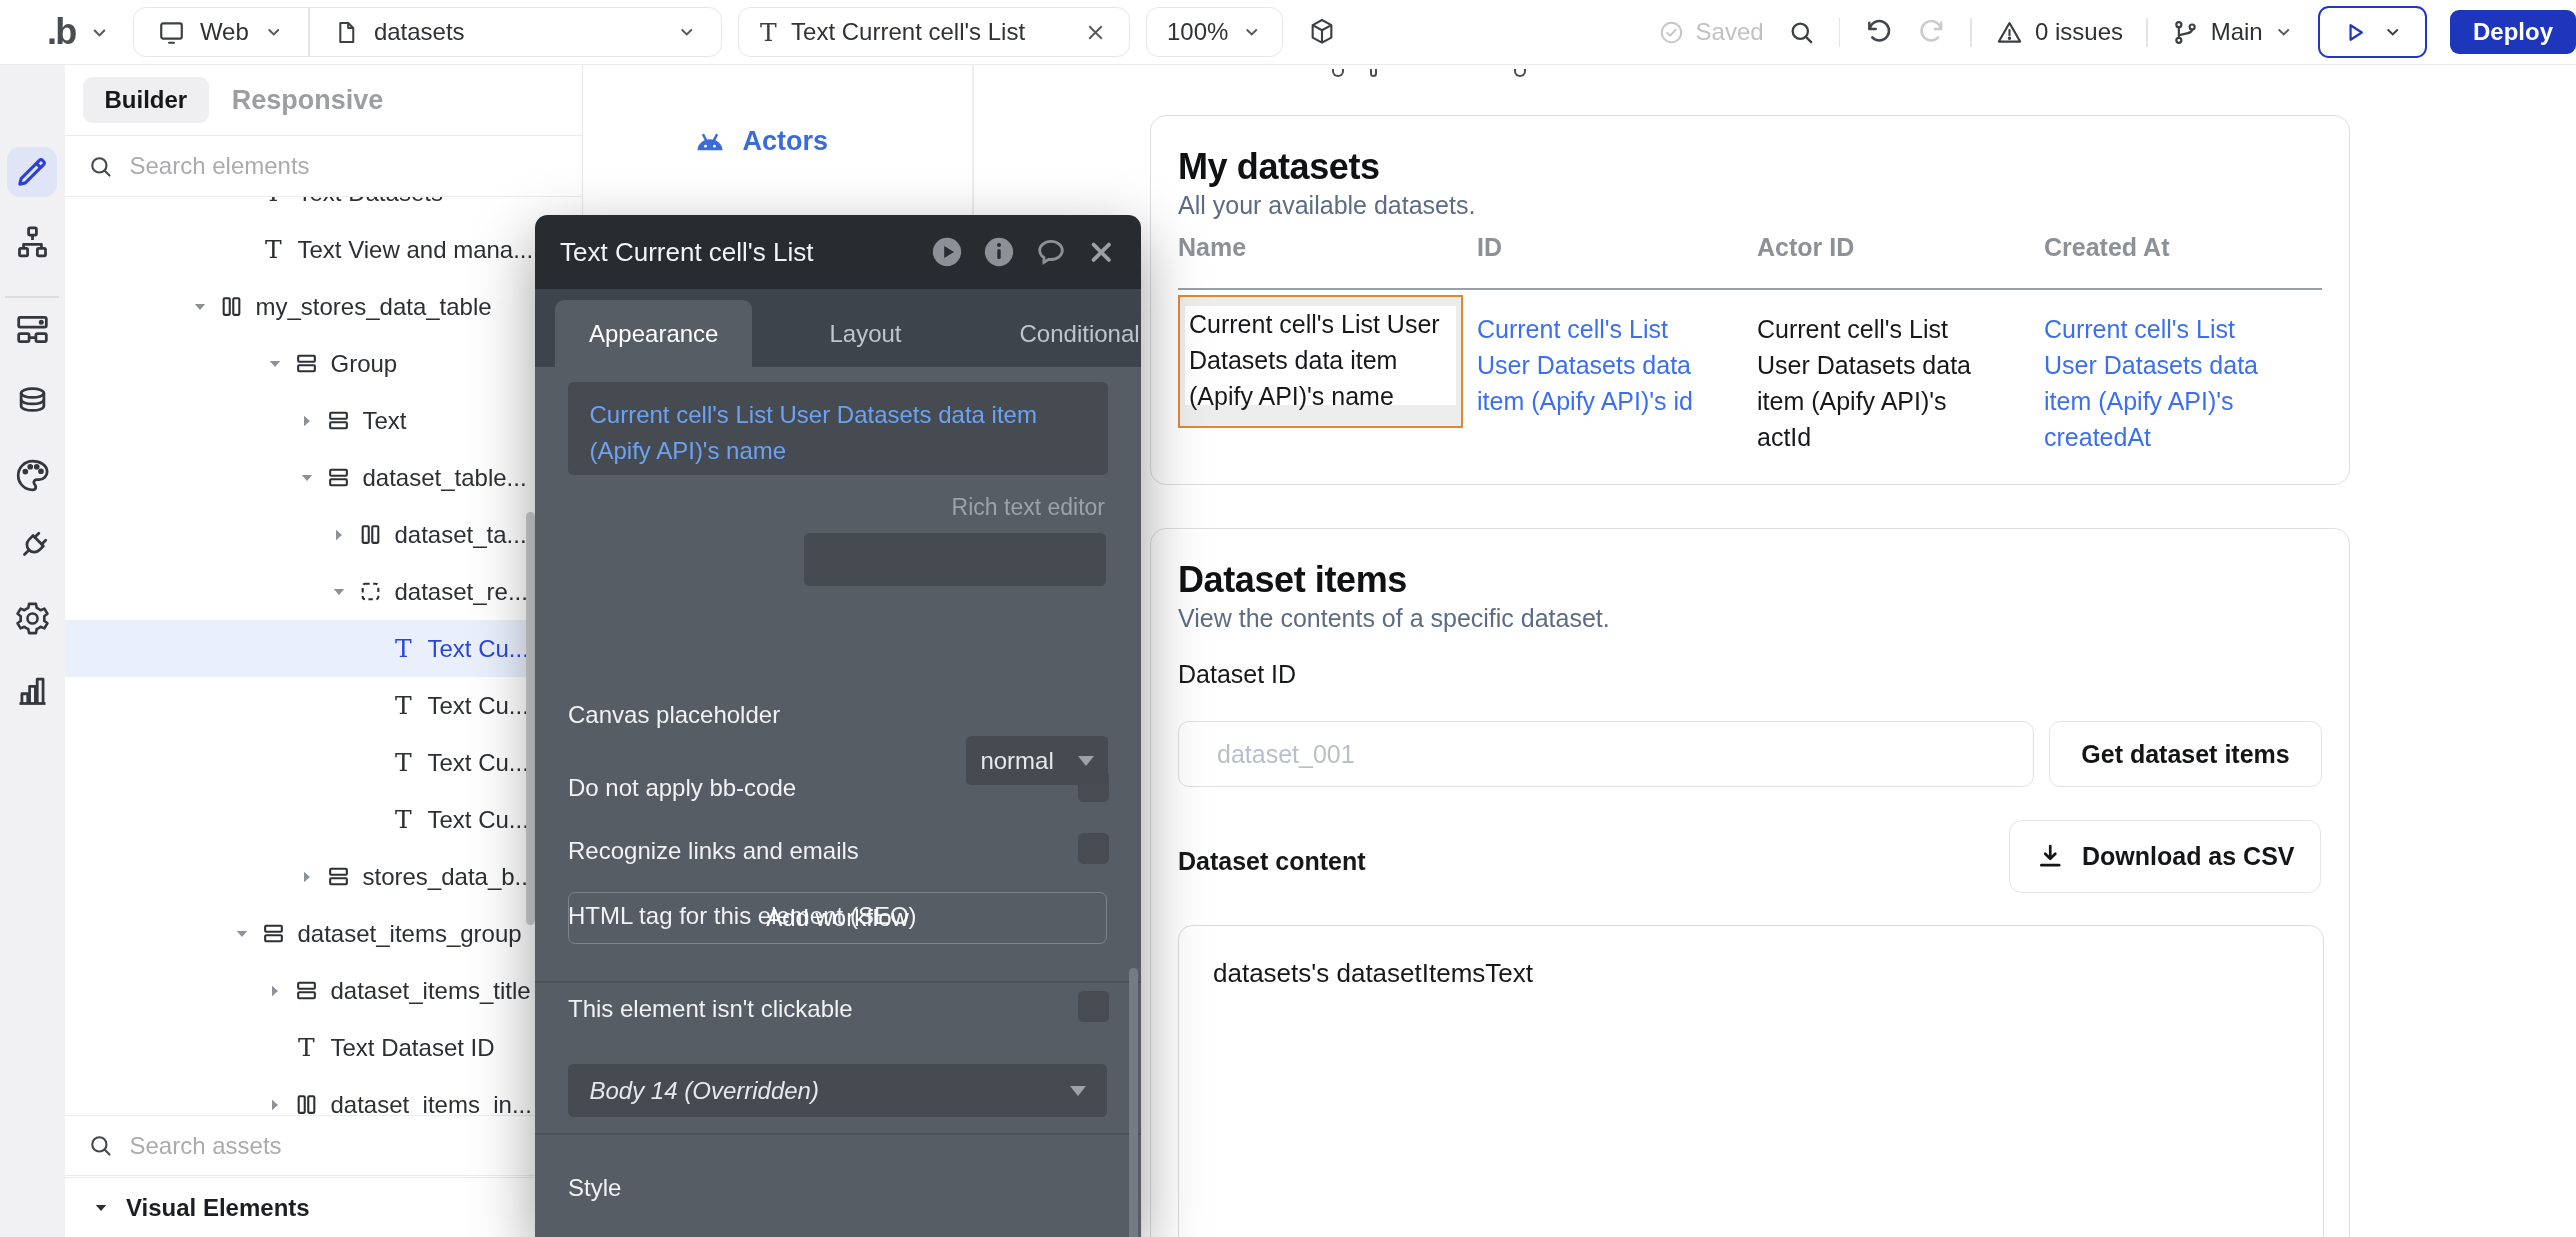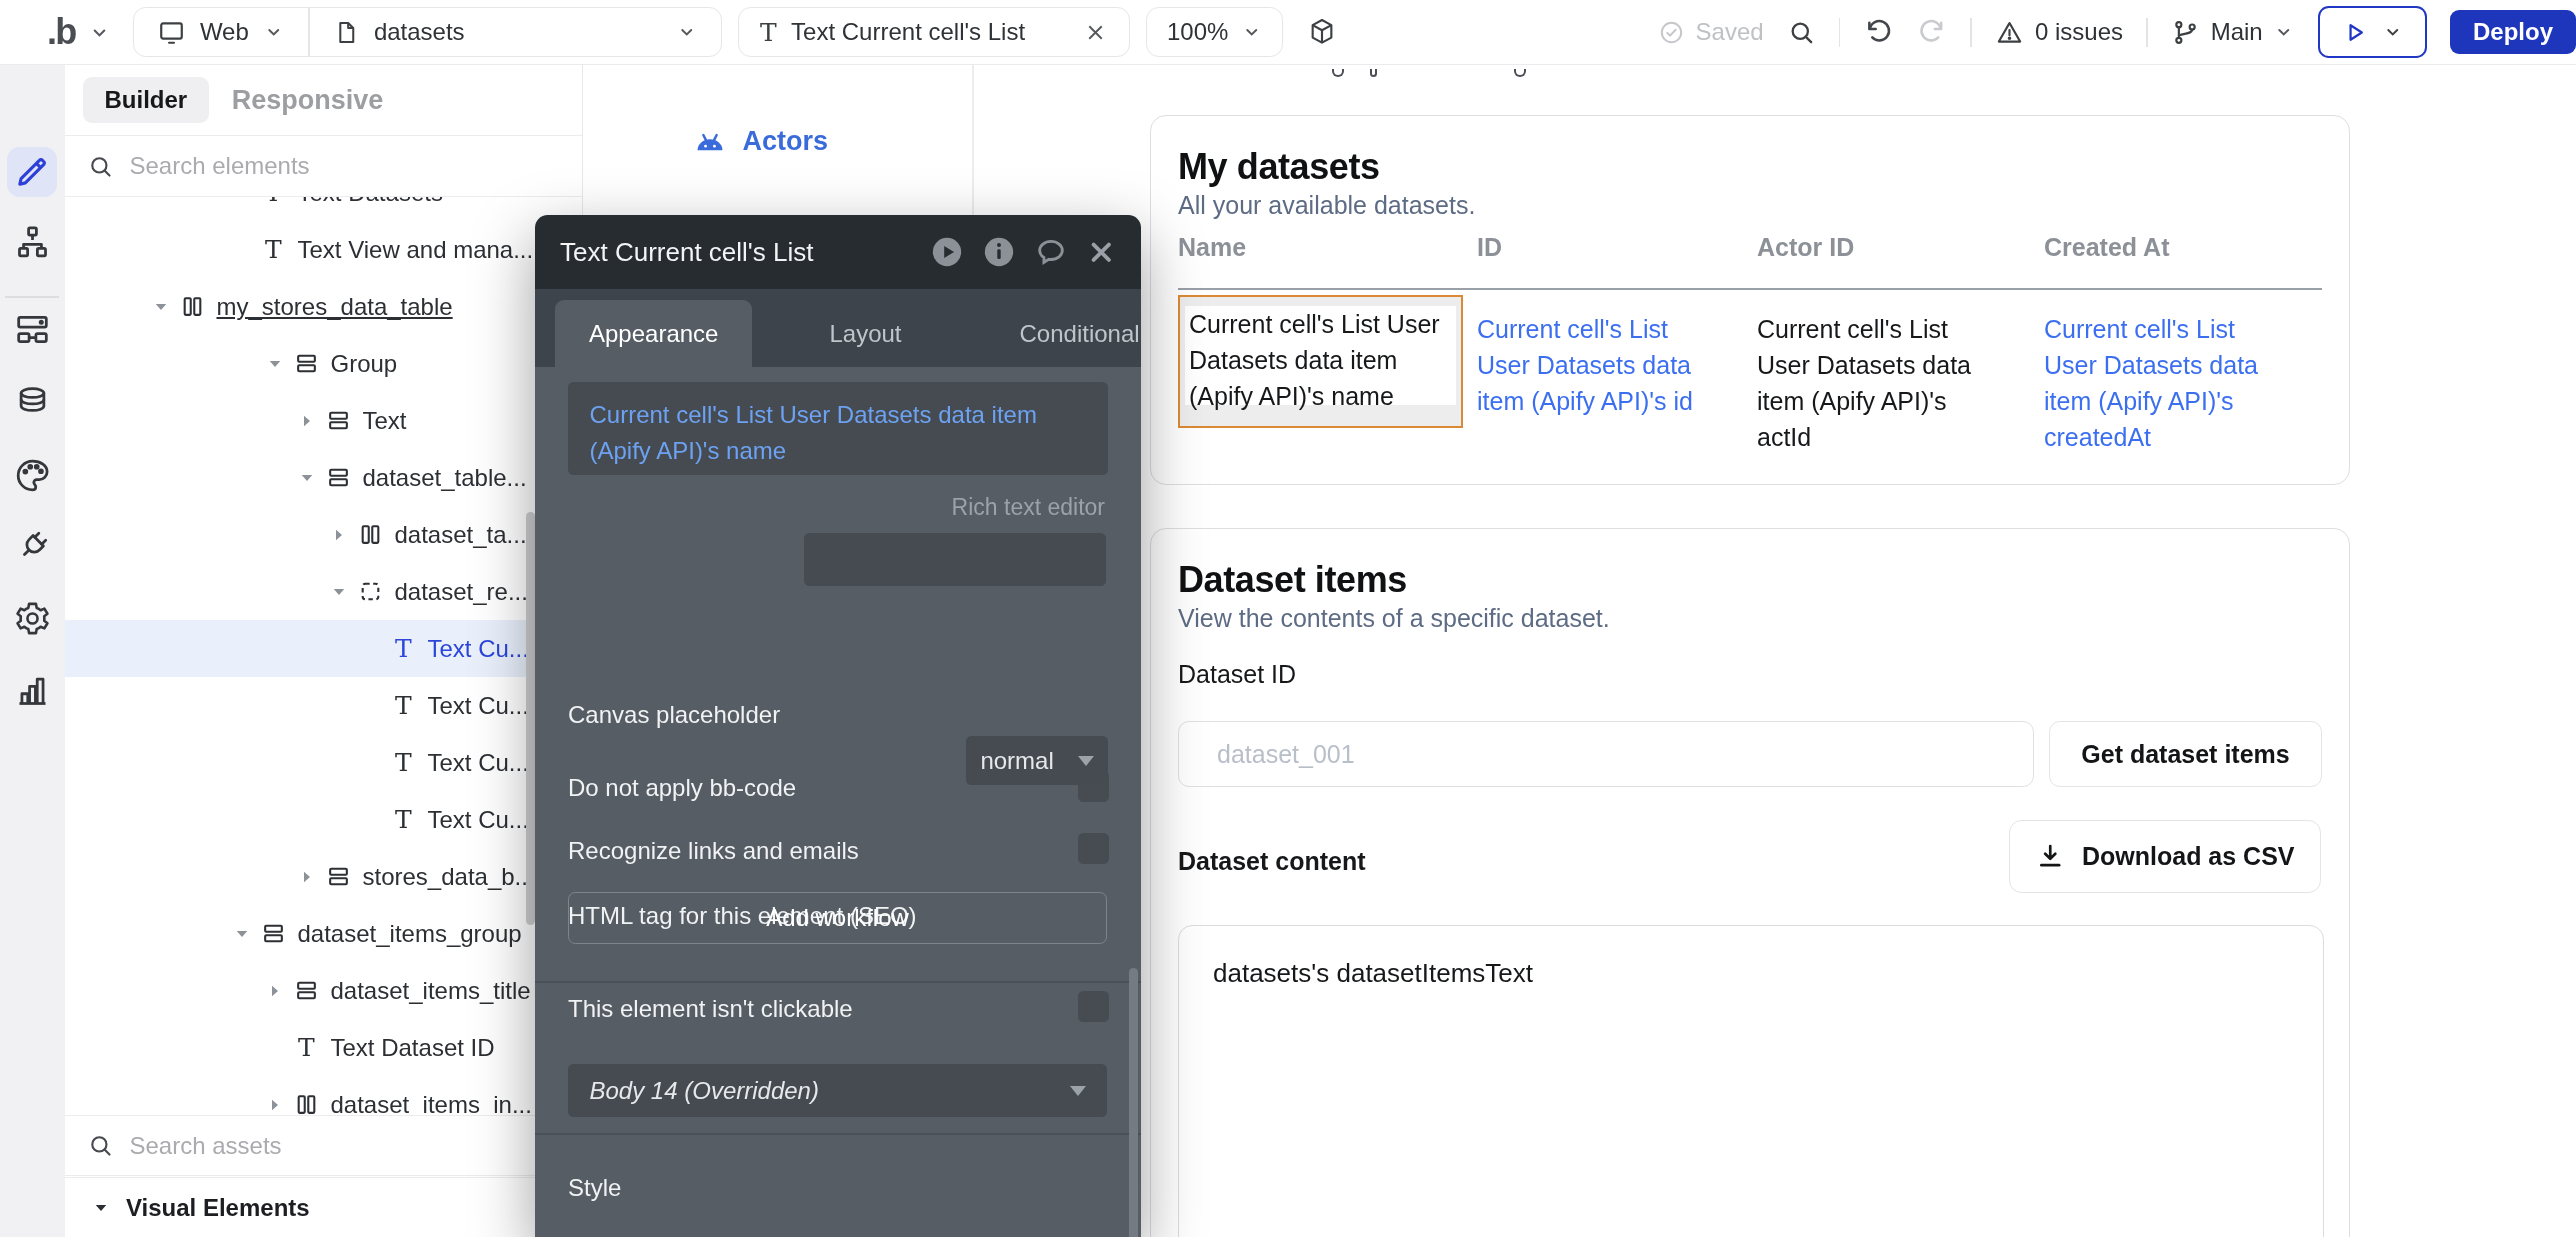--- a/index.html
+++ b/index.html
@@ -362,21 +362,21 @@
           </span>
           <span>Text Datasets</span>
         </div>
         <div class="tree-row" style="padding-left: 161px;">
           <span class="arr-slot"></span>
           <span class="tree-ic">
             <span class="t-glyph">T</span>
           </span>
           <span>Text View and mana...</span>
         </div>
-        <div class="tree-row" style="padding-left: 80px; text-decoration: underline;">
+        <div class="tree-row" style="padding-left: 119px;">
           <span class="arr-slot">
             <svg width="18" height="18" viewBox="0 0 24 24">
               <path d="M5 8l7 8 7-8z" fill="#8d9298"></path>
             </svg>
           </span>
           <span class="tree-ic">
             <svg width="25" height="25" viewBox="0 0 24 24" fill="none" stroke="currentColor" stroke-width="2">
               <rect x="4.5" y="4" width="5.8" height="16" rx="1"></rect>
               <rect x="13.7" y="4" width="5.8" height="16" rx="1"></rect>
             </svg>

